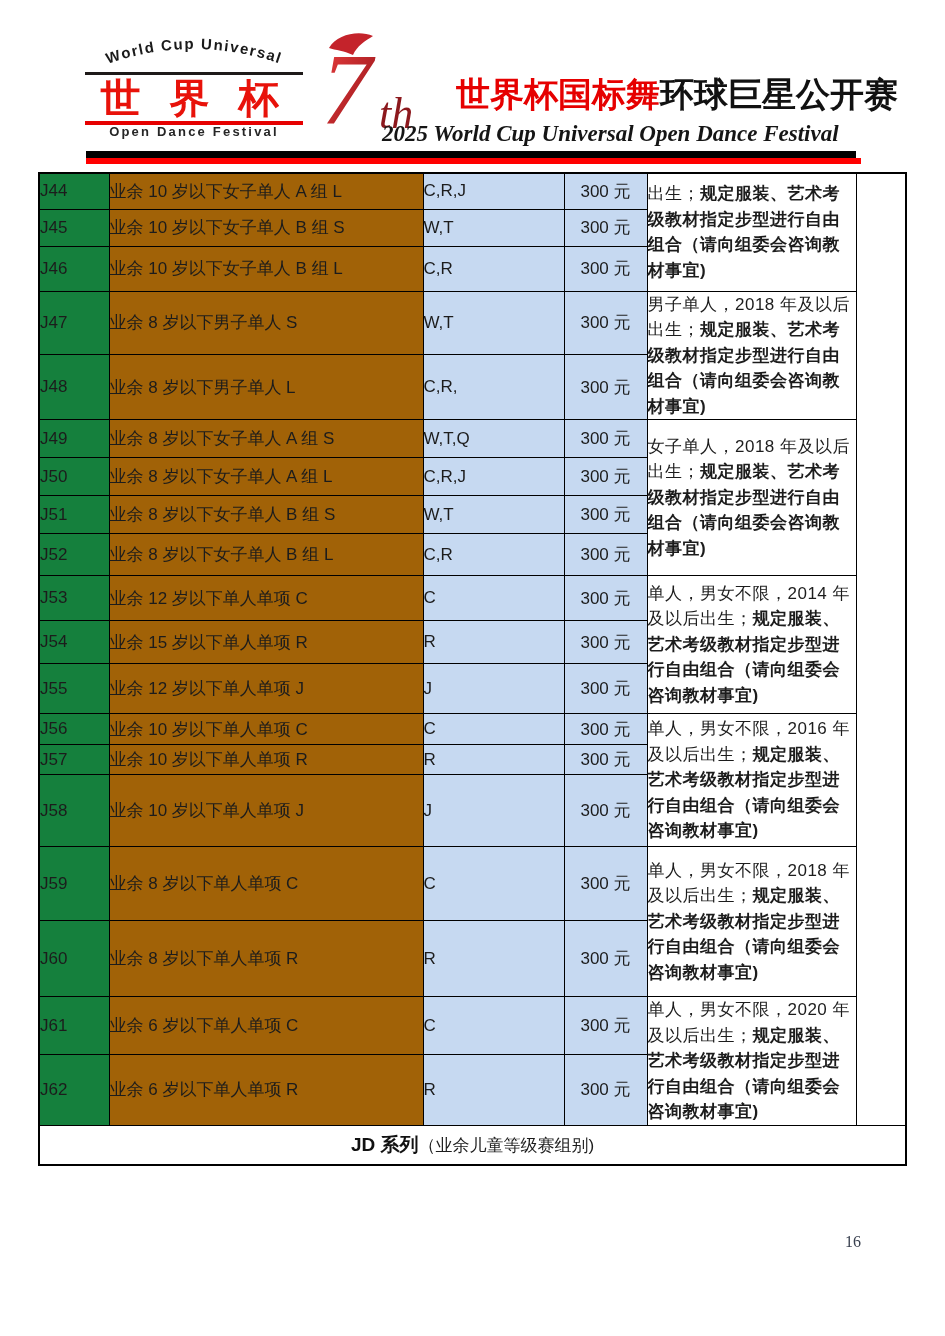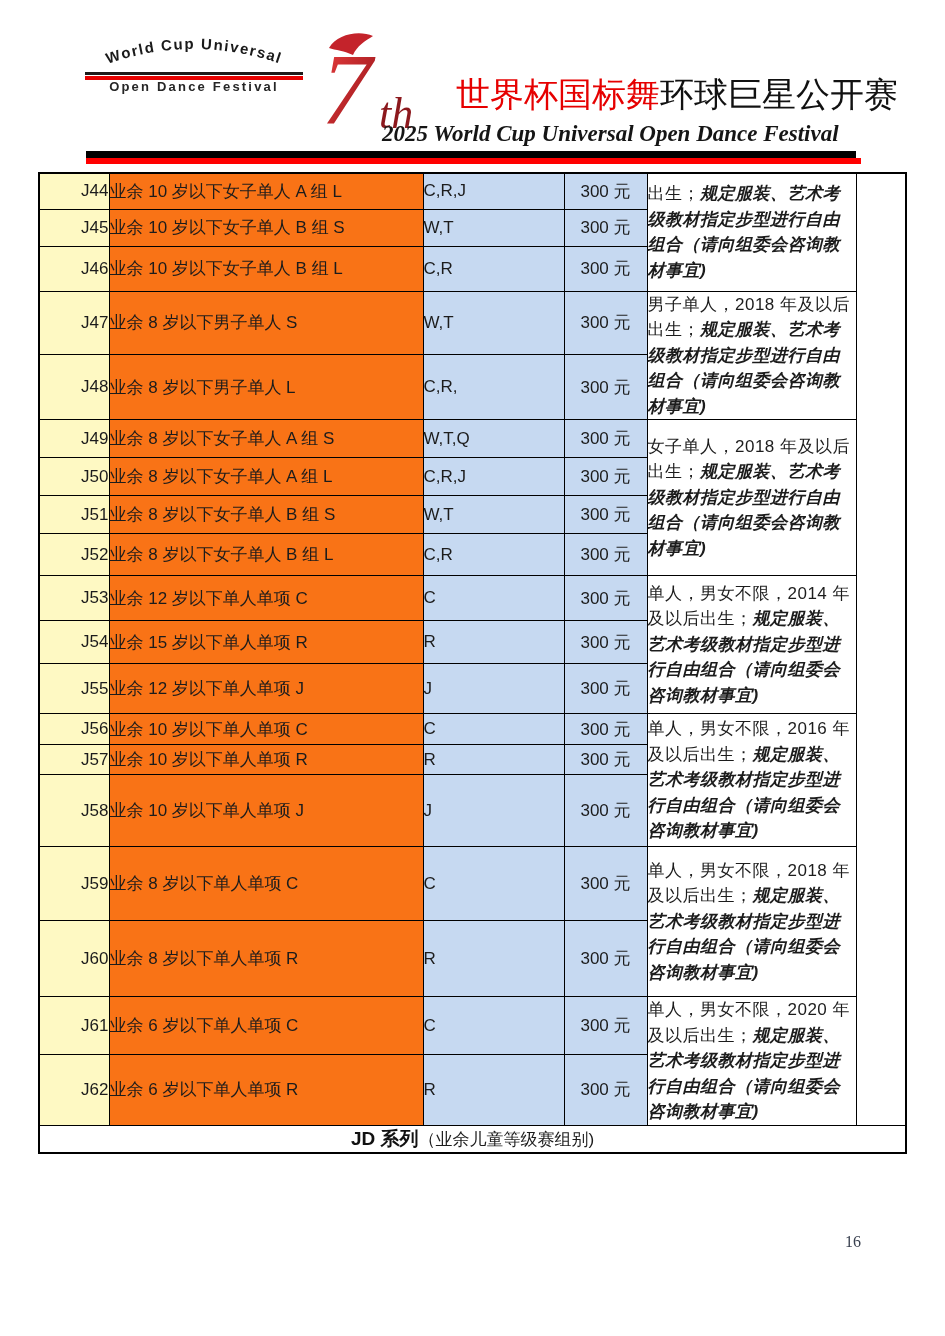--- a/index.html
+++ b/index.html
@@ -14,44 +14,44 @@
            white-space:nowrap;text-align:center;line-height:44px;margin-top:1px;}
   .logo-rule-red{height:4px;background:#e60000;margin-top:1px;}
   .logo-tagline-cn{font-size:23px;font-weight:bold;color:#3b3534;letter-spacing:1px;
                    text-align:center;line-height:24px;margin-top:2px;
                    text-shadow:0.6px 0 0 #8f2a22;}
   .logo-tagline-en{font-size:13px;font-weight:bold;color:#262626;letter-spacing:2.2px;
                    text-align:center;line-height:14px;margin-top:0px;}
 
   .edition{position:absolute;left:315px;top:24px;width:140px;height:120px;}
 
-  .main-title{position:absolute;left:456px;top:76px;font-size:34px;font-weight:normal;
+  .main-title{position:absolute;left:456px;top:76px;font-size:34px;font-weight:bold;
               white-space:nowrap;line-height:36px;letter-spacing:0px;}
   .main-title .t-red{color:#e60000;}
   .main-title .t-black{color:#111111;}
 
   .subtitle{position:absolute;left:382px;top:121px;width:476px;
             font-family:"Liberation Serif",serif;font-style:italic;font-weight:bold;
             font-size:23px;color:#151515;white-space:nowrap;}
 
   .rule-bar-black{position:absolute;left:86px;top:151px;width:770px;height:7px;background:#000000;}
   .rule-bar-red{position:absolute;left:86px;top:158px;width:775px;height:6px;background:#ff0000;}
 
   
   table.comp{position:absolute;left:38px;top:172px;width:867px;border-collapse:collapse;
              table-layout:fixed;border:2px solid #000;}
   table.comp td{border:1px solid #000;box-sizing:border-box;padding:0;
                 font-size:17px;color:#1c1c1c;vertical-align:middle;}
-  td.c-code{background:#fef9c3;text-align:right;}
-  td.c-name{background:#f97316;text-align:left;padding-left:13px;}
+  td.c-code{background:#15803d;text-align:left;}
+  td.c-name{background:#a16207;text-align:left;padding-left:13px;}
   td.c-dance{background:#c6d9f1;text-align:left;padding-left:8px;}
   td.c-fee{background:#c6d9f1;text-align:center;}
   td.c-note{background:#ffffff;vertical-align:top;text-align:left;
             padding:5px 6px 0 7px;font-size:16px;line-height:25.5px;letter-spacing:0.5px;}
-  td.c-note .note-bold{font-weight:bold;font-style:italic;}
+  td.c-note .note-bold{font-weight:bold;}
   td.c-blank{background:#ffffff;}
   td.c-footer{background:#ffffff;text-align:center;vertical-align:middle;}
   .footer-bold{font-size:19px;font-weight:bold;color:#111;}
   .footer-normal{font-size:17px;color:#1c1c1c;}
 
   .page-number{position:absolute;left:845px;top:1233px;font-family:"Liberation Serif",serif;
                font-size:16px;color:#39404f;}
 </style>
 </head>
 <body>
@@ -59,20 +59,21 @@
 <div class="page">
 
   <div class="logo">
     <svg class="logo-arc" width="218" height="44" viewBox="0 0 218 44">
       <path id="arcpath" d="M 6 42 Q 109 0 212 42" fill="none" stroke="none"></path>
       <text font-family="Liberation Sans, sans-serif" font-size="15" font-weight="bold" fill="#1a1a1a" letter-spacing="1.5" text-anchor="middle">
         <textPath href="#arcpath" startOffset="50%">World Cup Universal</textPath>
       </text>
     </svg>
     <div class="logo-rule-black"></div>
+    <div class="logo-cn">世 界 杯</div>
     <div class="logo-rule-red"></div>
     <div class="logo-tagline-en">Open Dance Festival</div>
   </div>
 
   <div class="edition">
     <svg width="140" height="120" viewBox="0 0 140 120">
       <defs>
         <linearGradient id="sevengrad" x1="0" y1="0" x2="1" y2="1">
           <stop offset="0" stop-color="#ee4040"></stop>
           <stop offset="1" stop-color="#8d1016"></stop>
@@ -224,21 +225,21 @@
       <td class="c-fee">300 元</td>
       <td class="c-note" rowspan="2"><span>单人，男女不限，2020 年及以后出生；</span><span class="note-bold">规定服装、艺术考级教材指定步型进行自由组合（请向组委会咨询教材事宜)</span></td>
     </tr>
     <tr style="height:70px">
       <td class="c-code">J62</td>
       <td class="c-name">业余 6 岁以下单人单项 R</td>
       <td class="c-dance">R</td>
       <td class="c-fee">300 元</td>
     </tr>
 
-    <tr style="height:28px">
+    <tr style="height:40px">
       <td class="c-footer" colspan="6"><span class="footer-bold">JD 系列</span><span class="footer-normal">（业余儿童等级赛组别)</span></td>
     </tr>
   </tbody>
     </table>
 
   <div class="page-number">16</div>
 
 </div>
 
 </body></html>

